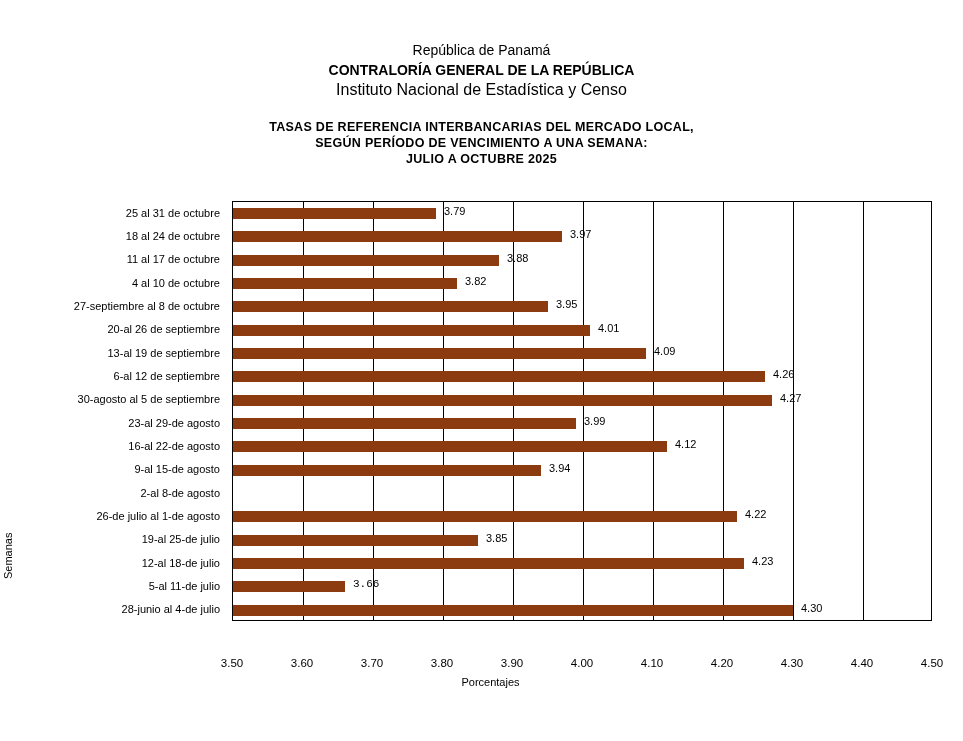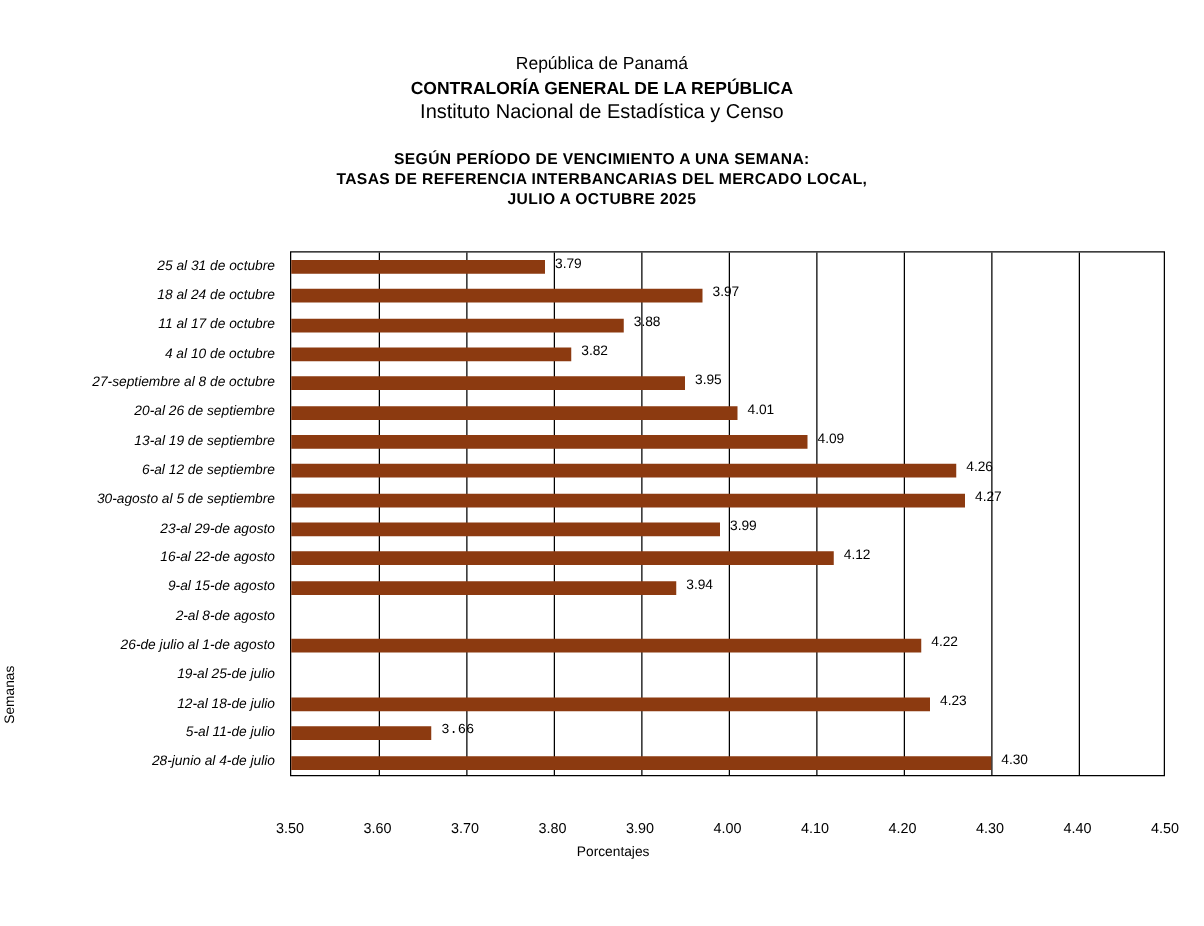--- a/index.html
+++ b/index.html
@@ -111,21 +111,20 @@
     white-space: nowrap;
   }
 
   
   .cats {
     position: absolute;
     left: 0;
     top: 12px;
     width: 226px;
     height: 420px;
-    font-style: italic;
   }
   .cat {
     position: absolute;
     right: 6px;
     font-size: 11px;
     text-align: right;
     white-space: nowrap;
     line-height: 12px;
   }
 
@@ -159,22 +158,22 @@
 </head>
 <body>
 
 <div class="header">
   <div class="line1">República de Panamá</div>
   <div class="line2">CONTRALORÍA GENERAL DE LA REPÚBLICA</div>
   <div class="line3">Instituto Nacional de Estadística y Censo</div>
 </div>
 
 <div class="subtitle">
+  <div>TASAS DE REFERENCIA  INTERBANCARIAS  DEL MERCADO  LOCAL,</div>
   <div>SEGÚN PERÍODO  DE VENCIMIENTO  A UNA SEMANA:</div>
-  <div>TASAS DE REFERENCIA  INTERBANCARIAS  DEL MERCADO  LOCAL,</div>
   <div>JULIO  A OCTUBRE  2025</div>
 </div>
 
 <div class="chart-wrap">
   <div class="ylabel">Semanas</div>
   <div class="cats" id="cats">
       <div class="cat" style="top: 5.66667px;">25 al 31 de octubre</div>
       <div class="cat" style="top: 29px;">18 al 24 de octubre</div>
       <div class="cat" style="top: 52.3333px;">11 al 17 de octubre</div>
       <div class="cat" style="top: 75.6667px; margin-left: 28px;">4 al 10 de octubre</div>
@@ -251,20 +250,24 @@
           <div class="val" style="left: 442px;">4.12</div>
         </div>
         <div class="row" style="top: 256.667px; height: 23.3333px;">
           <div class="bar" style="width: 308px; background: rgb(140, 58, 16);"></div>
           <div class="val" style="left: 316px;">3.94</div>
         </div>
         <div class="row" style="top: 303.333px; height: 23.3333px;">
           <div class="bar" style="width: 504px; background: rgb(140, 58, 16);"></div>
           <div class="val" style="left: 512px;">4.22</div>
         </div>
+        <div class="row" style="top: 326.667px; height: 23.3333px;">
+          <div class="bar" style="width: 245px; background: rgb(140, 58, 16);"></div>
+          <div class="val" style="left: 253px;">3.85</div>
+        </div>
         <div class="row" style="top: 350px; height: 23.3333px;">
           <div class="bar" style="width: 511px; background: rgb(140, 58, 16);"></div>
           <div class="val" style="left: 519px;">4.23</div>
         </div>
         <div class="row" style="top: 373.333px; height: 23.3333px;">
           <div class="bar" style="width: 112px; background: rgb(140, 58, 16);"></div>
           <div class="val" style="left: 120px; font-family: Liberation Mono, monospace;">3.66</div>
         </div>
         <div class="row" style="top: 396.667px; height: 23.3333px;">
           <div class="bar" style="width: 560px; background: rgb(140, 58, 16);"></div>

